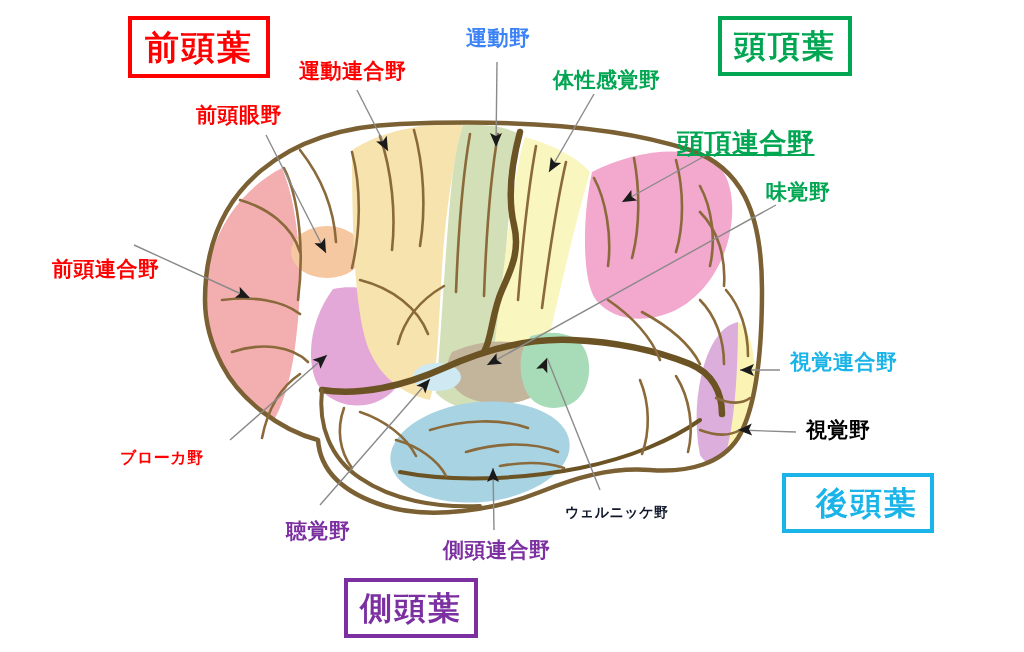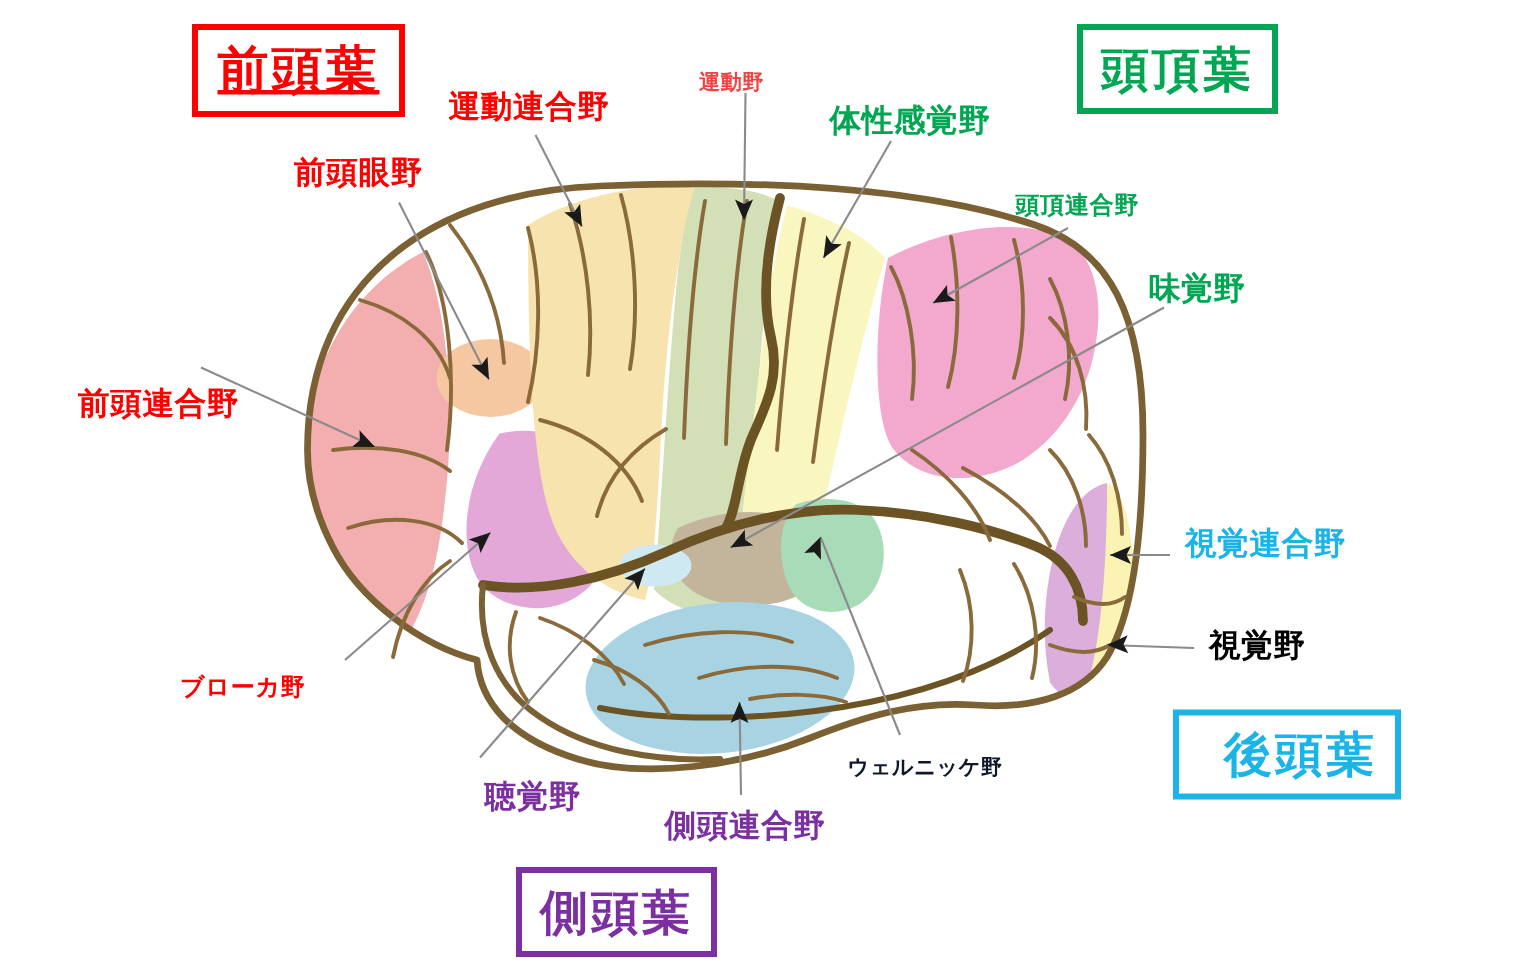--- a/index.html
+++ b/index.html
@@ -176,33 +176,33 @@
         <path d="M0,0 L-14,-6 L-11,0 L-14,6 Z" fill="#1a1a1a" transform="translate(740,370) rotate(180)"></path>
         <path d="M0,0 L-14,-6 L-11,0 L-14,6 Z" fill="#1a1a1a" transform="translate(738,430) rotate(178)"></path>
         <path d="M0,0 L-14,-6 L-11,0 L-14,6 Z" fill="#1a1a1a" transform="translate(430,379) rotate(-49)"></path>
         <path d="M0,0 L-14,-6 L-11,0 L-14,6 Z" fill="#1a1a1a" transform="translate(493,468) rotate(-90)"></path>
         <path d="M0,0 L-14,-6 L-11,0 L-14,6 Z" fill="#1a1a1a" transform="translate(547,358) rotate(-68)"></path>
       </g>
   </svg>
 
   <div id="labels">
       <div class="label" style="left: 299px; top: 61px; font-size: 21px; color: rgb(255, 0, 0);">運動連合野</div>
-      <div class="label" style="left: 466px; top: 48px; font-size: 14px; color: #ef4444;">運動野</div>
+      <div class="label" style="left: 466px; top: 28px; font-size: 21px; color: #3b82f6;">運動野</div>
       <div class="label" style="left: 196px; top: 105px; font-size: 21px; color: rgb(255, 0, 0);">前頭眼野</div>
       <div class="label" style="left: 52px; top: 227px; font-size: 21px; color: rgb(255, 0, 0); margin-top: 32px;">前頭連合野</div>
       <div class="label" style="left: 120px; top: 450px; font-size: 16px; color: rgb(255, 0, 0);">ブローカ野</div>
       <div class="label" style="left: 553px; top: 70px; font-size: 21px; color: rgb(0, 166, 81);">体性感覚野</div>
-      <div class="label" style="left: 677px; top: 129px; font-size: 16px; color: rgb(0, 166, 81);">頭頂連合野</div>
+      <div class="label" style="left: 677px; top: 129px; font-size: 27px; color: rgb(0, 166, 81); text-decoration: underline;">頭頂連合野</div>
       <div class="label" style="left: 766px; top: 182px; font-size: 21px; color: rgb(0, 166, 81);">味覚野</div>
       <div class="label" style="left: 790px; top: 352px; font-size: 21px; color: rgb(26, 180, 232);">視覚連合野</div>
       <div class="label" style="left: 806px; top: 420px; font-size: 21px; color: #000000;">視覚野</div>
-      <div class="label" style="left: 286px; top: 521px; font-size: 21px; color: rgb(123, 47, 160); margin-left: 37px;">聴覚野</div>
+      <div class="label" style="left: 286px; top: 521px; font-size: 21px; color: rgb(123, 47, 160);">聴覚野</div>
       <div class="label" style="left: 443px; top: 540px; font-size: 21px; color: rgb(123, 47, 160);">側頭連合野</div>
       <div class="label" style="left: 565px; top: 505px; font-size: 14px; color: #0f172a;">ウェルニッケ野</div>
     </div>
   <div id="lobes">
-      <div class="lobe-box" style="left: 128px; top: 16px; width: 134px; height: 54px; font-size: 34px; color: rgb(255, 0, 0); text-decoration: underline;">前頭葉</div>
+      <div class="lobe-box" style="left: 128px; top: 16px; width: 134px; height: 54px; font-size: 34px; color: rgb(255, 0, 0);">前頭葉</div>
       <div class="lobe-box" style="left: 718px; top: 16px; width: 126px; height: 52px; font-size: 32px; color: rgb(0, 166, 81);">頭頂葉</div>
       <div class="lobe-box" style="left: 782px; top: 473px; width: 126px; height: 52px; font-size: 32px; color: rgb(26, 180, 232); padding-left: 18px;">後頭葉</div>
       <div class="lobe-box" style="left: 344px; top: 578px; width: 126px; height: 52px; font-size: 32px; color: rgb(123, 47, 160);">側頭葉</div>
     </div>
 
 </div>
 
 </body></html>

